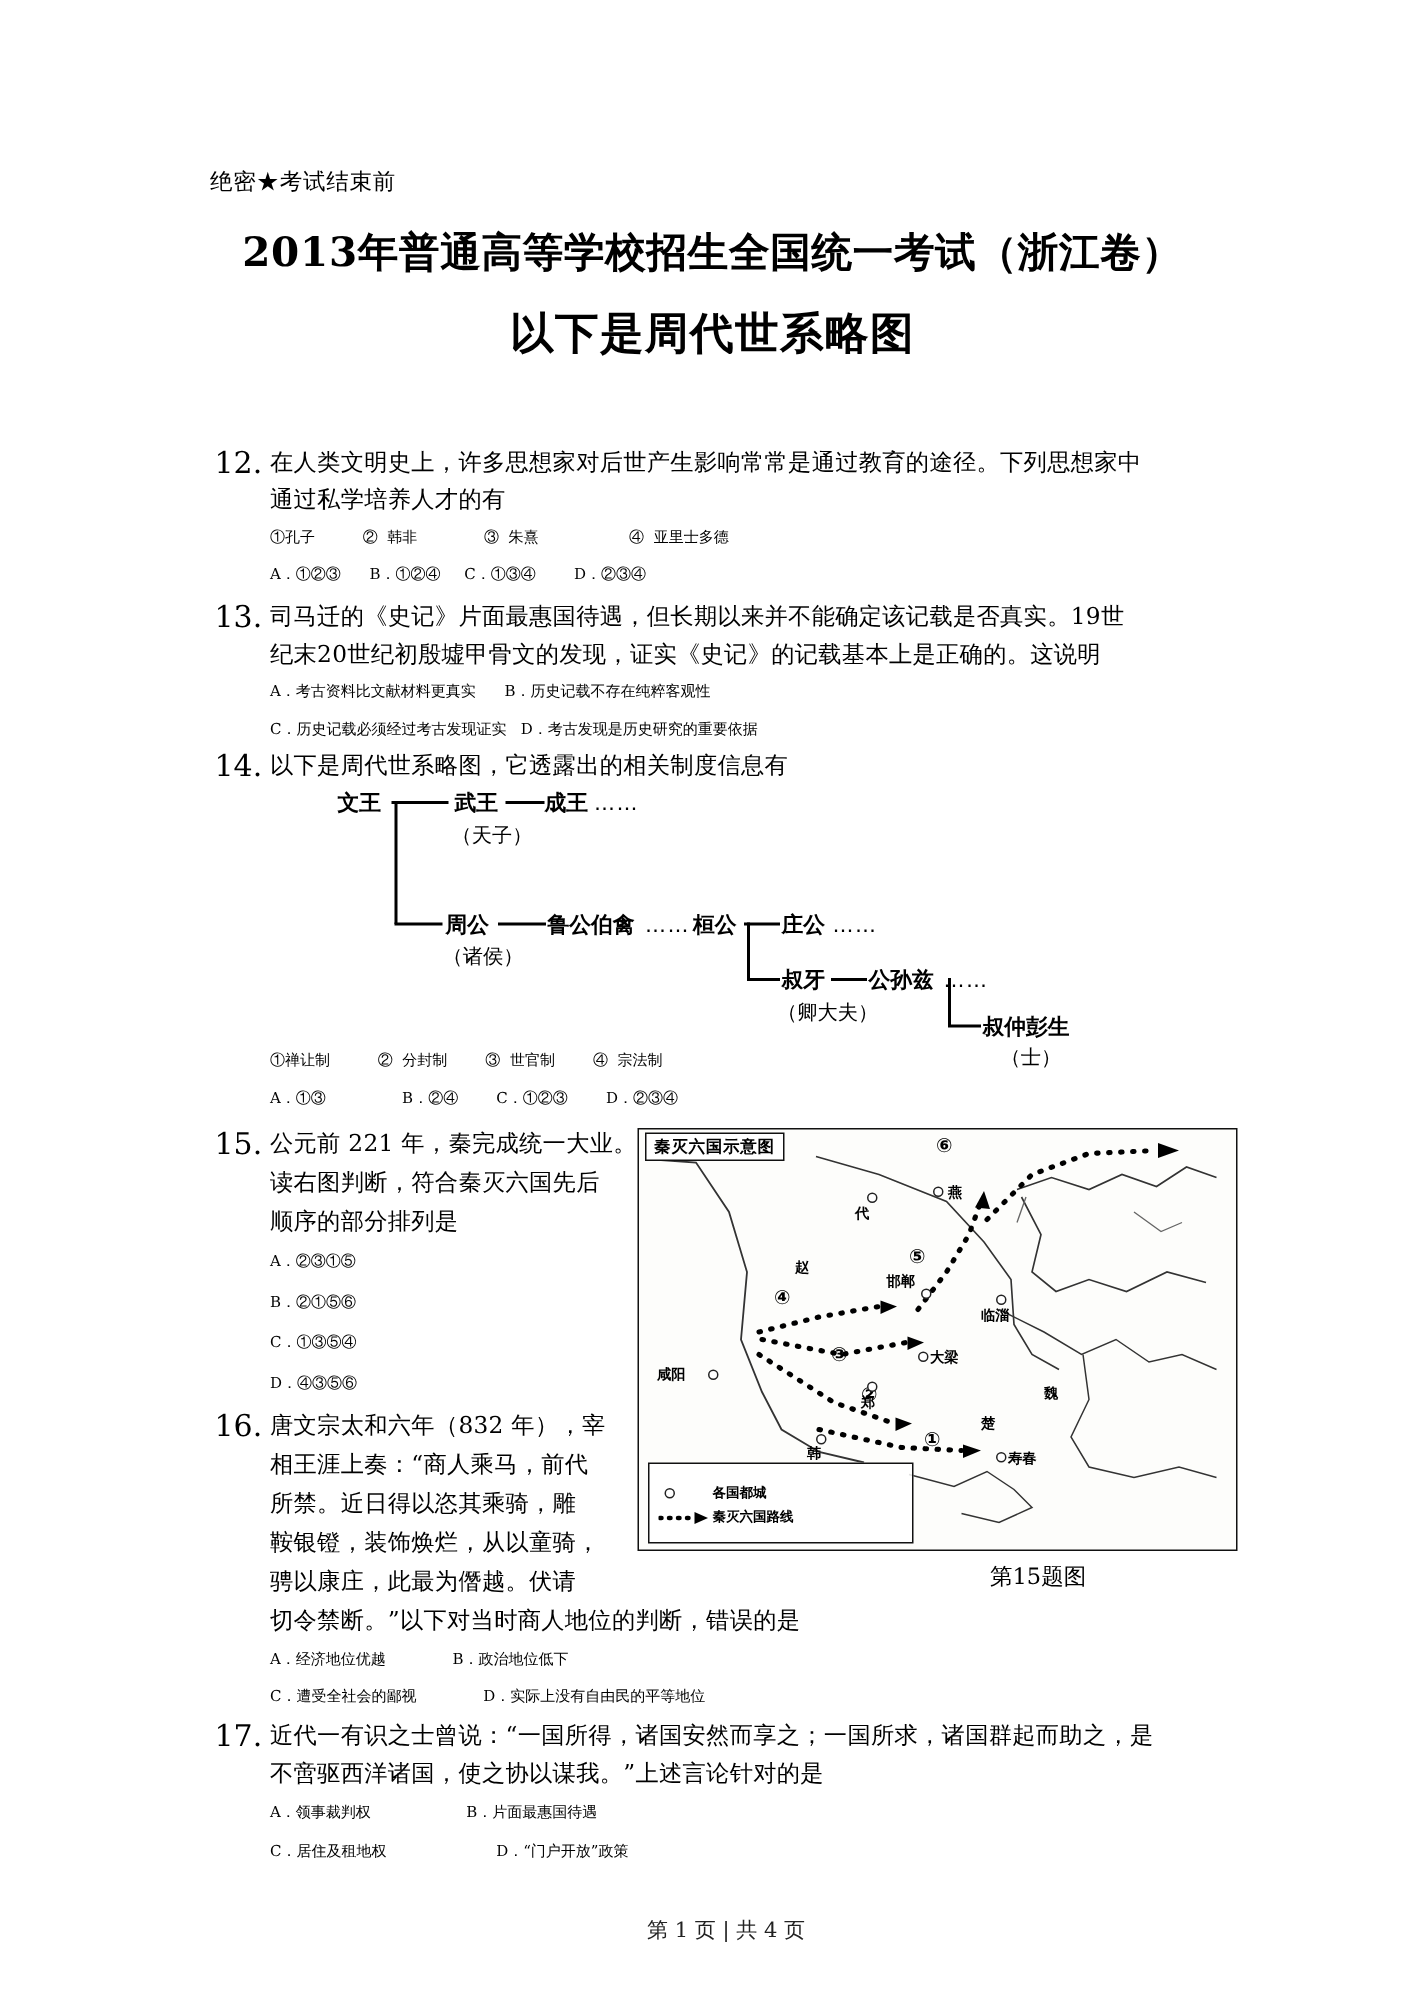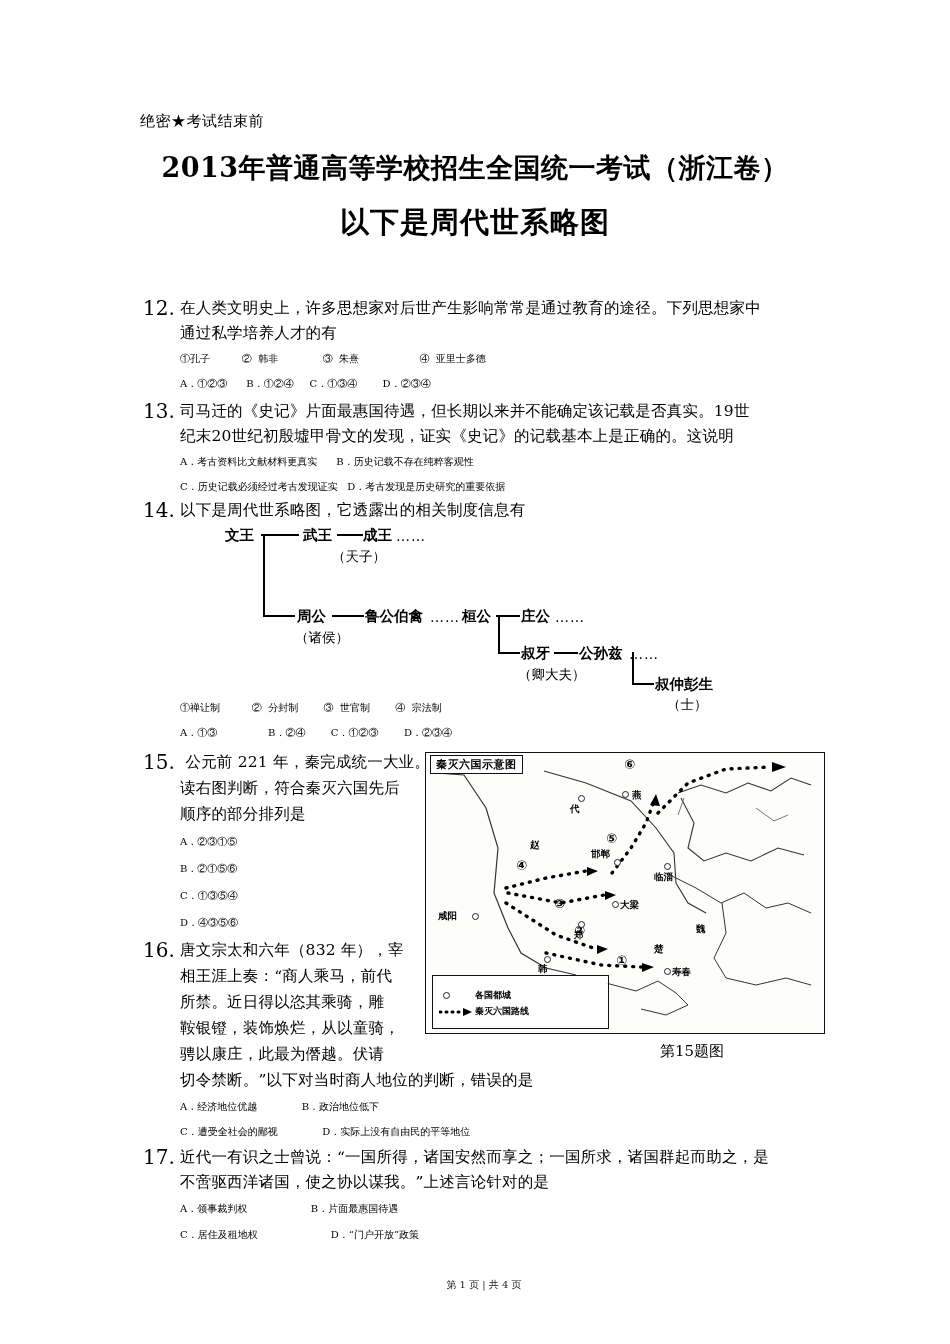--- a/index.html
+++ b/index.html
@@ -184,21 +184,21 @@
     font-size: 15px;
   }
 
   
   .footer {
     position: absolute;
     left: 0;
     right: 0;
     top: 1278px;
     text-align: center;
-    font-size: 10px;
+    font-size: 14px;
     color: #222;
     padding-left: 18px;
   }
 </style>
 </head>
 <body>
 
 <div class="page">
 
   <div class="secret-line">绝密★考试结束前</div>
@@ -221,21 +221,21 @@
   <div class="qtext" style="top:498px; width:600px;">以下是周代世系略图，它透露出的相关制度信息有</div>
 
   <div class="genealogy">
 
     <div class="gnode" style="left:0px; top:6px;margin-left:10px;">文王</div>
     <div class="gline-h" style="left:46px; top:14px; width:38px;"></div>
     <div class="gnode" style="left:88px; top:6px;">武王</div>
     <div class="gline-h" style="left:122px; top:14px; width:26px;"></div>
     <div class="gnode" style="left:148px; top:6px;">成王</div>
     <div class="gdots" style="left:181px; top:8px;">……</div>
-    <div class="gpar" style="left:86px; top:28px;margin-left:31px;">（天子）</div>
+    <div class="gpar" style="left:86px; top:28px;">（天子）</div>
 
     <div class="gline-v" style="left:48px; top:14px; height:82px;"></div>
     <div class="gline-h" style="left:48px; top:95px; width:32px;"></div>
 
     <div class="gnode" style="left:82px; top:87px;">周公</div>
     <div class="gline-h" style="left:117px; top:95px; width:32px;"></div>
     <div class="gnode" style="left:150px; top:87px;">鲁公伯禽</div>
     <div class="gdots" style="left:215px; top:89px;">……</div>
     <div class="gnode" style="left:247px; top:87px;">桓公</div>
     <div class="gpar" style="left:80px; top:109px;">（诸侯）</div>
@@ -255,21 +255,21 @@
     <div class="gline-v" style="left:417px; top:132px; height:32px;"></div>
     <div class="gline-h" style="left:417px; top:163px; width:22px;"></div>
     <div class="gnode" style="left:440px; top:155px;">叔仲彭生</div>
     <div class="gpar" style="left:452px; top:176px;">（士）</div>
   </div>
 
   <div class="opt-row" style="top:695px;">①禅让制          ②  分封制        ③  世官制        ④  宗法制</div>
   <div class="opt-row" style="top:720px;">A．①③                B．②④        C．①②③        D．②③④</div>
 
   <div class="qnum" style="top:750px;">15.</div>
-  <div class="qtext" style="top:750px; width:250px;text-align:right;">公元前 221 年，秦完成统一大业。</div>
+  <div class="qtext" style="top:750px; width:250px;">公元前 221 年，秦完成统一大业。</div>
   <div class="qtext" style="top:776px; width:250px;">读右图判断，符合秦灭六国先后</div>
   <div class="qtext" style="top:802px; width:250px;">顺序的部分排列是</div>
   <div class="opt-row" style="top:829px;">A．②③①⑤</div>
   <div class="opt-row" style="top:856px;">B．②①⑤⑥</div>
   <div class="opt-row" style="top:883px;">C．①③⑤④</div>
   <div class="opt-row" style="top:910px;">D．④③⑤⑥</div>
 
   <div class="mapbox">
     <div class="map-title">秦灭六国示意图</div>
 

